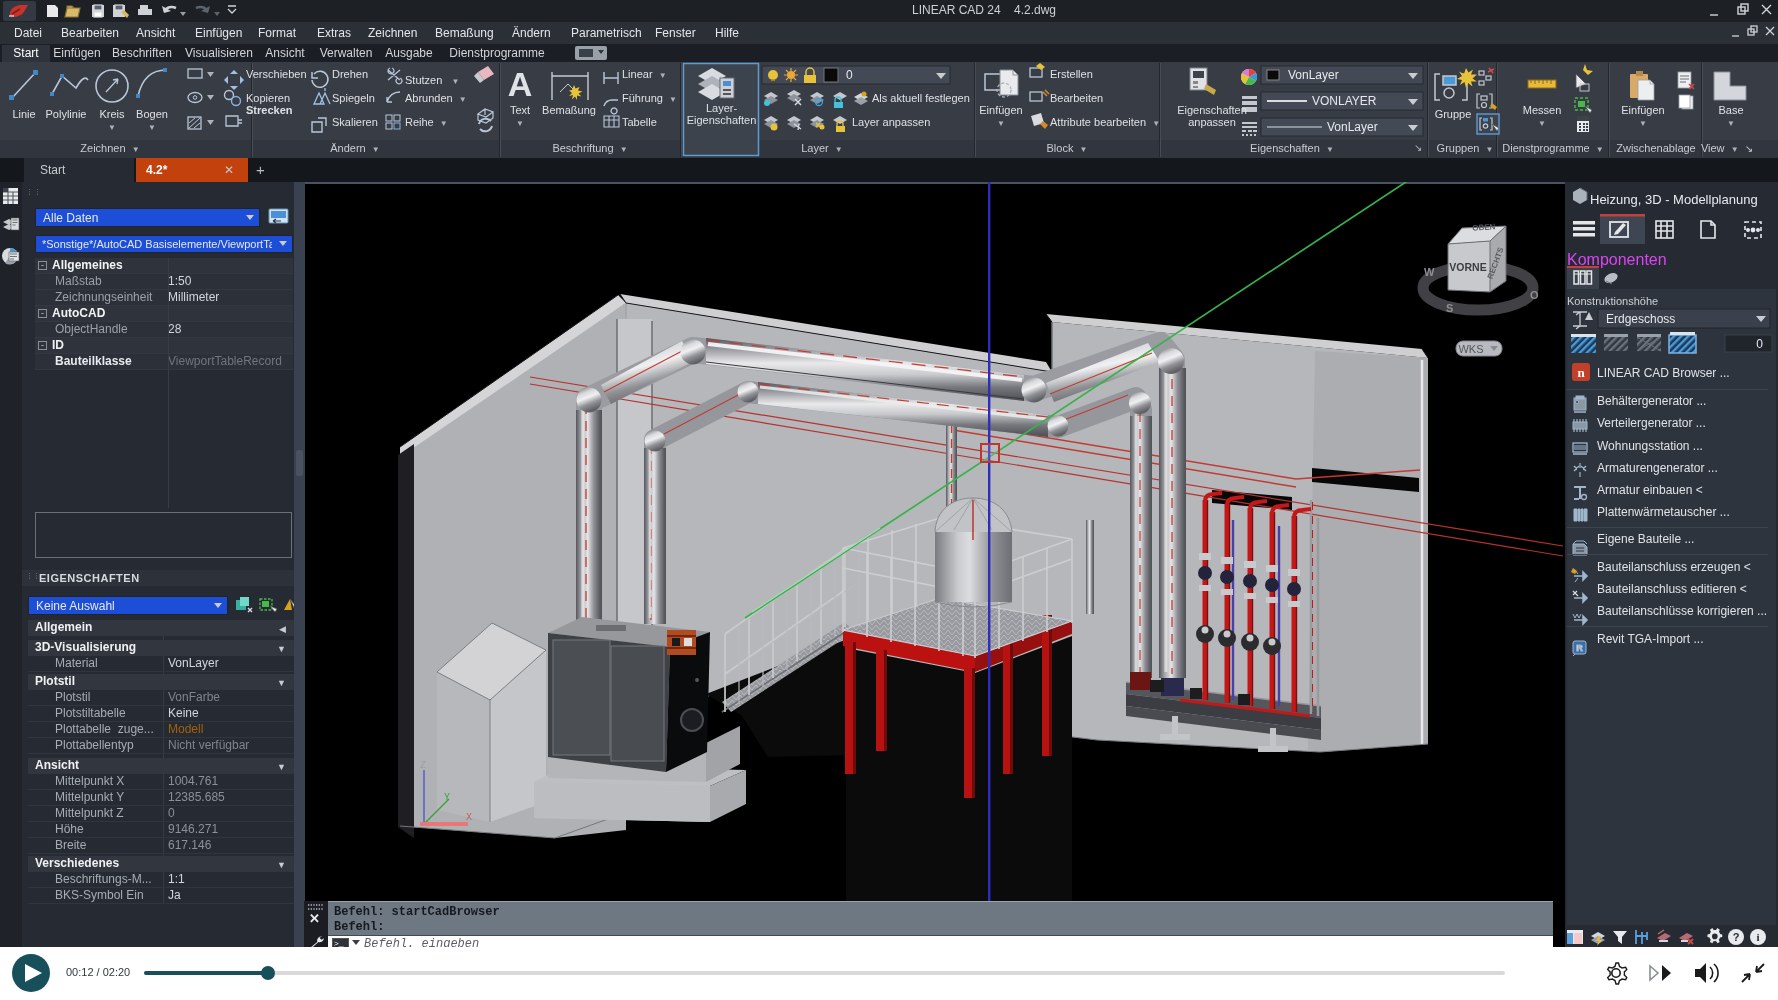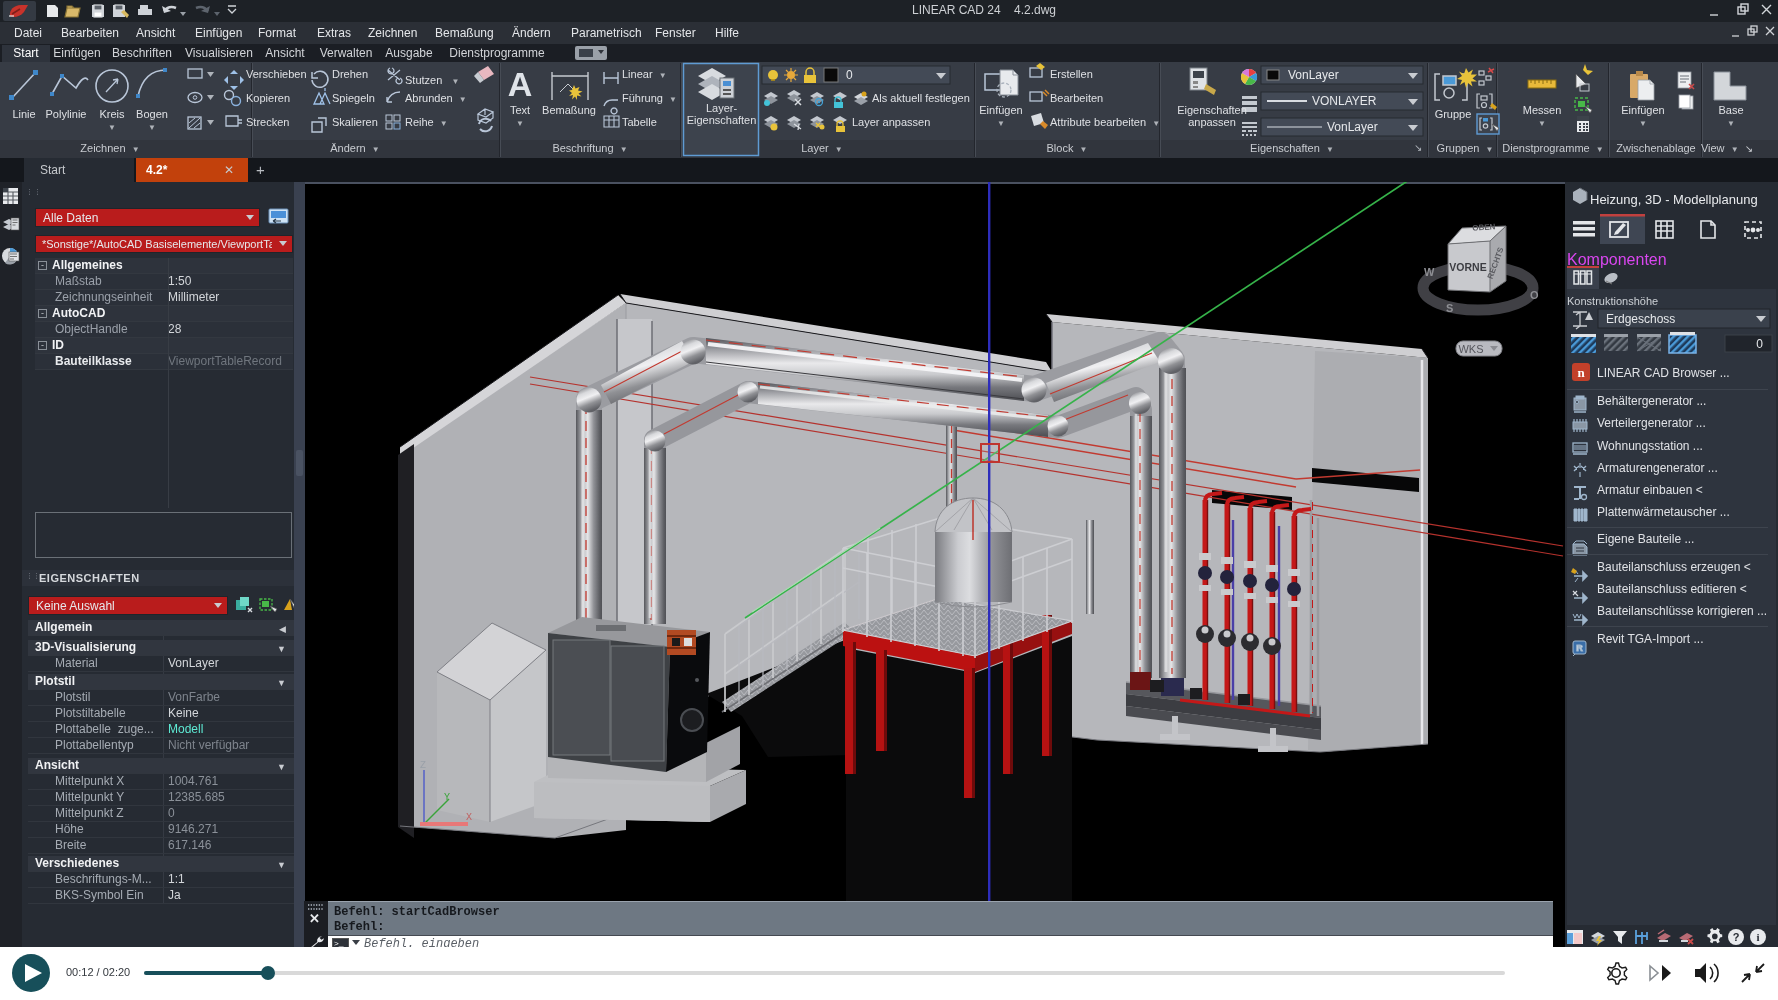--- a/index.html
+++ b/index.html
@@ -17,21 +17,21 @@
 .bigbtn-label{position:absolute;color:#dee0e4;font-size:11px;text-align:center;line-height:12px;}
 .smalltxt{position:absolute;color:#dee0e4;font-size:11px;white-space:nowrap;}
 .dd{color:#aeb2b8;font-size:8px;}
 #doctabs{left:0;top:158px;width:1778px;height:24px;background:#14171c;}
 .dtab{position:absolute;top:0;height:24px;line-height:24px;font-size:12px;color:#c6c9cd;text-align:left;}
 #leftbar{left:0;top:182px;width:22px;height:765px;background:#1f2228;}
 #leftpanel{left:22px;top:182px;width:283px;height:765px;background:#262b33;}
 #viewport{left:305px;top:182px;width:1260px;height:765px;background:#000;}
 #rightpanel{left:1565px;top:182px;width:213px;height:765px;background:#262b33;}
 #playerbar{left:0;top:947px;width:1778px;height:53px;background:#ffffff;}
-.combo{position:absolute;background:#b91c1c;border:1px solid #20242a;color:#e6e8eb;font-size:12px;white-space:nowrap;overflow:hidden;}
+.combo{position:absolute;background:#1d4ed8;border:1px solid #20242a;color:#e6e8eb;font-size:12px;white-space:nowrap;overflow:hidden;}
 .combo .arr{position:absolute;right:5px;top:50%;margin-top:-3px;width:0;height:0;border-left:4px solid transparent;border-right:4px solid transparent;border-top:5px solid #c9ccd1;}
 .gridrow{position:absolute;left:35px;width:258px;height:16px;border-bottom:1px solid #333840;font-size:12px;line-height:15px;}
 .gr-label{position:absolute;left:20px;color:#9ba1aa;}
 .gr-value{position:absolute;left:133px;color:#d3d6da;}
 .gr-sec{position:absolute;left:7px;color:#f2f3f5;font-weight:bold;font-size:12px;}
 .minus-box{position:absolute;left:3px;top:3px;width:9px;height:9px;border:1px solid #8a9098;color:#c6c9cd;font-size:9px;line-height:7px;text-align:center;}
 .prow{position:absolute;left:28px;width:266px;height:16px;font-size:12px;line-height:15px;border-bottom:1px solid #31363e;}
 .prow .pl{position:absolute;left:27px;color:#a6acb4;}
 .prow .pv{position:absolute;left:140px;color:#d3d6da;}
 .prow.hdr{background:#31363f;}
@@ -408,21 +408,21 @@
  <path d="M1714 10 v28 h32 v-14 h-16 v-14 z" fill="#d3d6da" stroke="#8a9099" stroke-width="1"></path>
 </svg>
 
 <div class="bigbtn-label" style="left:6px;top:108px;width:36px;">Linie</div>
 <div class="bigbtn-label" style="left:40px;top:108px;width:52px;">Polylinie</div>
 <div class="bigbtn-label" style="left:92px;top:108px;width:40px;">Kreis<br><span class="dd">▼</span></div>
 <div class="bigbtn-label" style="left:132px;top:108px;width:40px;">Bogen<br><span class="dd">▼</span></div>
 <div class="rgroup-label" style="left:40px;width:140px;">Zeichnen &nbsp;<span class="dd">▼</span></div>
 <div class="smalltxt" style="left:246px;top:68px;">Verschieben</div>
 <div class="smalltxt" style="left:246px;top:92px;">Kopieren</div>
-<div class="smalltxt" style="left:246px;top:116px;">Strecken</div>
+<div class="smalltxt" style="left:246px;top:104px;font-weight:bold;">Strecken</div>
 <div class="smalltxt" style="left:332px;top:68px;">Drehen</div>
 <div class="smalltxt" style="left:332px;top:92px;">Spiegeln</div>
 <div class="smalltxt" style="left:332px;top:116px;">Skalieren</div>
 <div class="smalltxt" style="left:405px;top:68px;margin-top:6px;">Stutzen &nbsp;&nbsp;<span class="dd">▼</span></div>
 <div class="smalltxt" style="left:405px;top:92px;">Abrunden &nbsp;<span class="dd">▼</span></div>
 <div class="smalltxt" style="left:405px;top:116px;">Reihe &nbsp;<span class="dd">▼</span></div>
 <div class="rgroup-label" style="left:285px;width:140px;">Ändern &nbsp;<span class="dd">▼</span></div>
 <div class="bigbtn-label" style="left:500px;top:104px;width:40px;">Text<br><span class="dd">▼</span></div>
 <div class="bigbtn-label" style="left:538px;top:104px;width:62px;">Bemaßung</div>
 <div class="smalltxt" style="left:622px;top:68px;">Linear &nbsp;<span class="dd">▼</span></div>
@@ -554,21 +554,21 @@
 <div class="prow" style="top:690px;">
     <span class="pl">Plotstil</span>
     <span class="pv" style="color:#7e848d;text-align:center;">VonFarbe</span>
   </div>
 <div class="prow" style="top:706px;">
     <span class="pl">Plotstiltabelle</span>
     <span class="pv">Keine</span>
   </div>
 <div class="prow" style="top:722px;">
     <span class="pl">Plottabelle &nbsp;zuge...</span>
-    <span class="pv" style="color:#5eead4;">Modell</span>
+    <span class="pv" style="color:#a16207;">Modell</span>
   </div>
 <div class="prow" style="top:738px;">
     <span class="pl">Plottabellentyp</span>
     <span class="pv" style="color:#7e848d;">Nicht verfügbar</span>
   </div>
 <div class="prow hdr" style="top:758px;">
     <span class="pl">Ansicht</span>
     <span style="position:absolute;right:8px;top:2px;color:#c9ccd1;font-size:9px;">▼</span>
   </div>
 <div class="prow" style="top:774px;">

